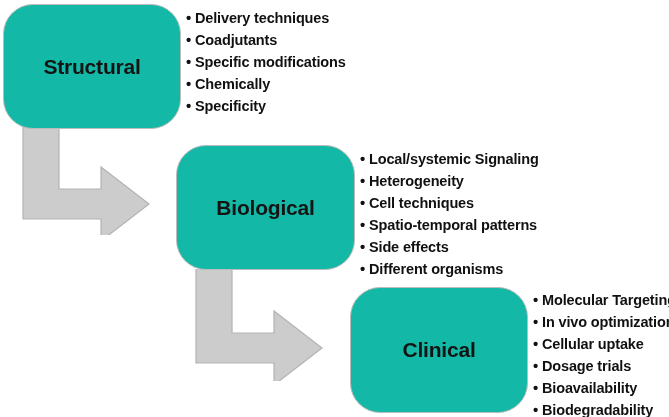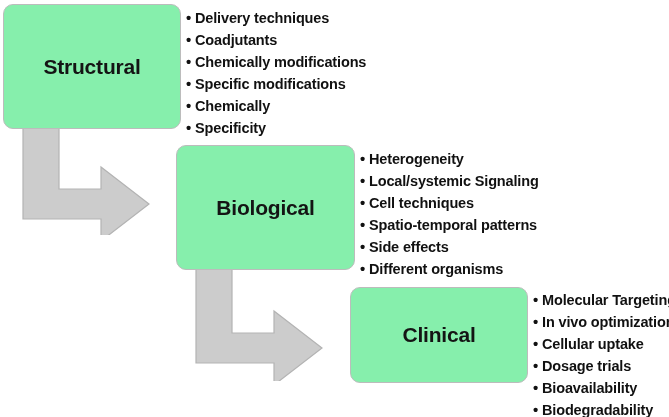--- a/index.html
+++ b/index.html
@@ -15,40 +15,40 @@
     width: 669px;
     height: 417px;
     background: #ffffff;
     overflow: hidden;
   }
 
   
   .stage-box {
     position: absolute;
     box-sizing: border-box;
-    background: #86efac;
+    background: #14b8a6;
     border: 1.4px solid #bcbcbc;
-    border-radius: 10px;
+    border-radius: 30px;
     display: flex;
     align-items: center;
     justify-content: center;
     z-index: 3;
   }
   .stage-label {
     font-family: "Liberation Sans", sans-serif;
     font-weight: bold;
     font-size: 21px;
     color: #141414;
     letter-spacing: -0.2px;
     white-space: nowrap;
   }
 
   #box-structural { left: 3px;   top: 4px;   width: 178px; height: 125px; }
   #box-biological { left: 176px; top: 145px; width: 179px; height: 125px; text-align: center; }
-  #box-clinical   { left: 350px; top: 287px; width: 178px; height: 96px; }
+  #box-clinical   { left: 350px; top: 287px; width: 178px; height: 126px; }
 
   
   .bullet-list {
     position: absolute;
     z-index: 4;
     margin: 0;
     padding: 0;
     list-style: none;
   }
   .bullet-list li {
@@ -87,39 +87,38 @@
 
 <div id="canvas">
 
   <div class="stage-box" id="box-structural">
     <span class="stage-label">Structural</span>
   </div>
 
   <ul class="bullet-list" id="list-structural">
     <li><span class="bullet-glyph">•</span><span>Delivery techniques</span></li>
     <li><span class="bullet-glyph">•</span><span>Coadjutants</span></li>
-    <li><span class="bullet-glyph">•</span><span>Chemically modifications</span></li>
     <li><span class="bullet-glyph">•</span><span>Specific modifications</span></li>
     <li><span class="bullet-glyph">•</span><span>Chemically</span></li>
     <li><span class="bullet-glyph">•</span><span>Specificity</span></li>
   </ul>
 
   <div class="bent-arrow" id="arrow-structural-to-biological">
     <svg width="128" height="110" viewBox="0 0 128 110" xmlns="http://www.w3.org/2000/svg">
       <path d="M 1,1 L 37,1 L 37,73 L 79,73 L 79,51 L 127,88 L 79,125 L 79,103 L 1,103 Z" fill="#cccccc" stroke="#b3b3b3" stroke-width="1.2" stroke-linejoin="miter" transform="translate(0,-9)"></path>
     </svg>
   </div>
 
   <div class="stage-box" id="box-biological">
     <span class="stage-label">Biological</span>
   </div>
 
   <ul class="bullet-list" id="list-biological">
+    <li><span class="bullet-glyph">•</span><span>Local/systemic Signaling</span></li>
     <li><span class="bullet-glyph">•</span><span>Heterogeneity</span></li>
-    <li><span class="bullet-glyph">•</span><span>Local/systemic Signaling</span></li>
     <li><span class="bullet-glyph">•</span><span>Cell techniques</span></li>
     <li><span class="bullet-glyph">•</span><span>Spatio-temporal patterns</span></li>
     <li><span class="bullet-glyph">•</span><span>Side effects</span></li>
     <li><span class="bullet-glyph">•</span><span>Different organisms</span></li>
   </ul>
 
   <div class="bent-arrow" id="arrow-biological-to-clinical">
     <svg width="132" height="112" viewBox="0 0 132 112" xmlns="http://www.w3.org/2000/svg">
       <path d="M 1,1 L 37,1 L 37,73 L 79,73 L 79,51 L 127,88 L 79,125 L 79,103 L 1,103 Z" fill="#cccccc" stroke="#b3b3b3" stroke-width="1.2" stroke-linejoin="miter" transform="translate(0,-9)"></path>
     </svg>

